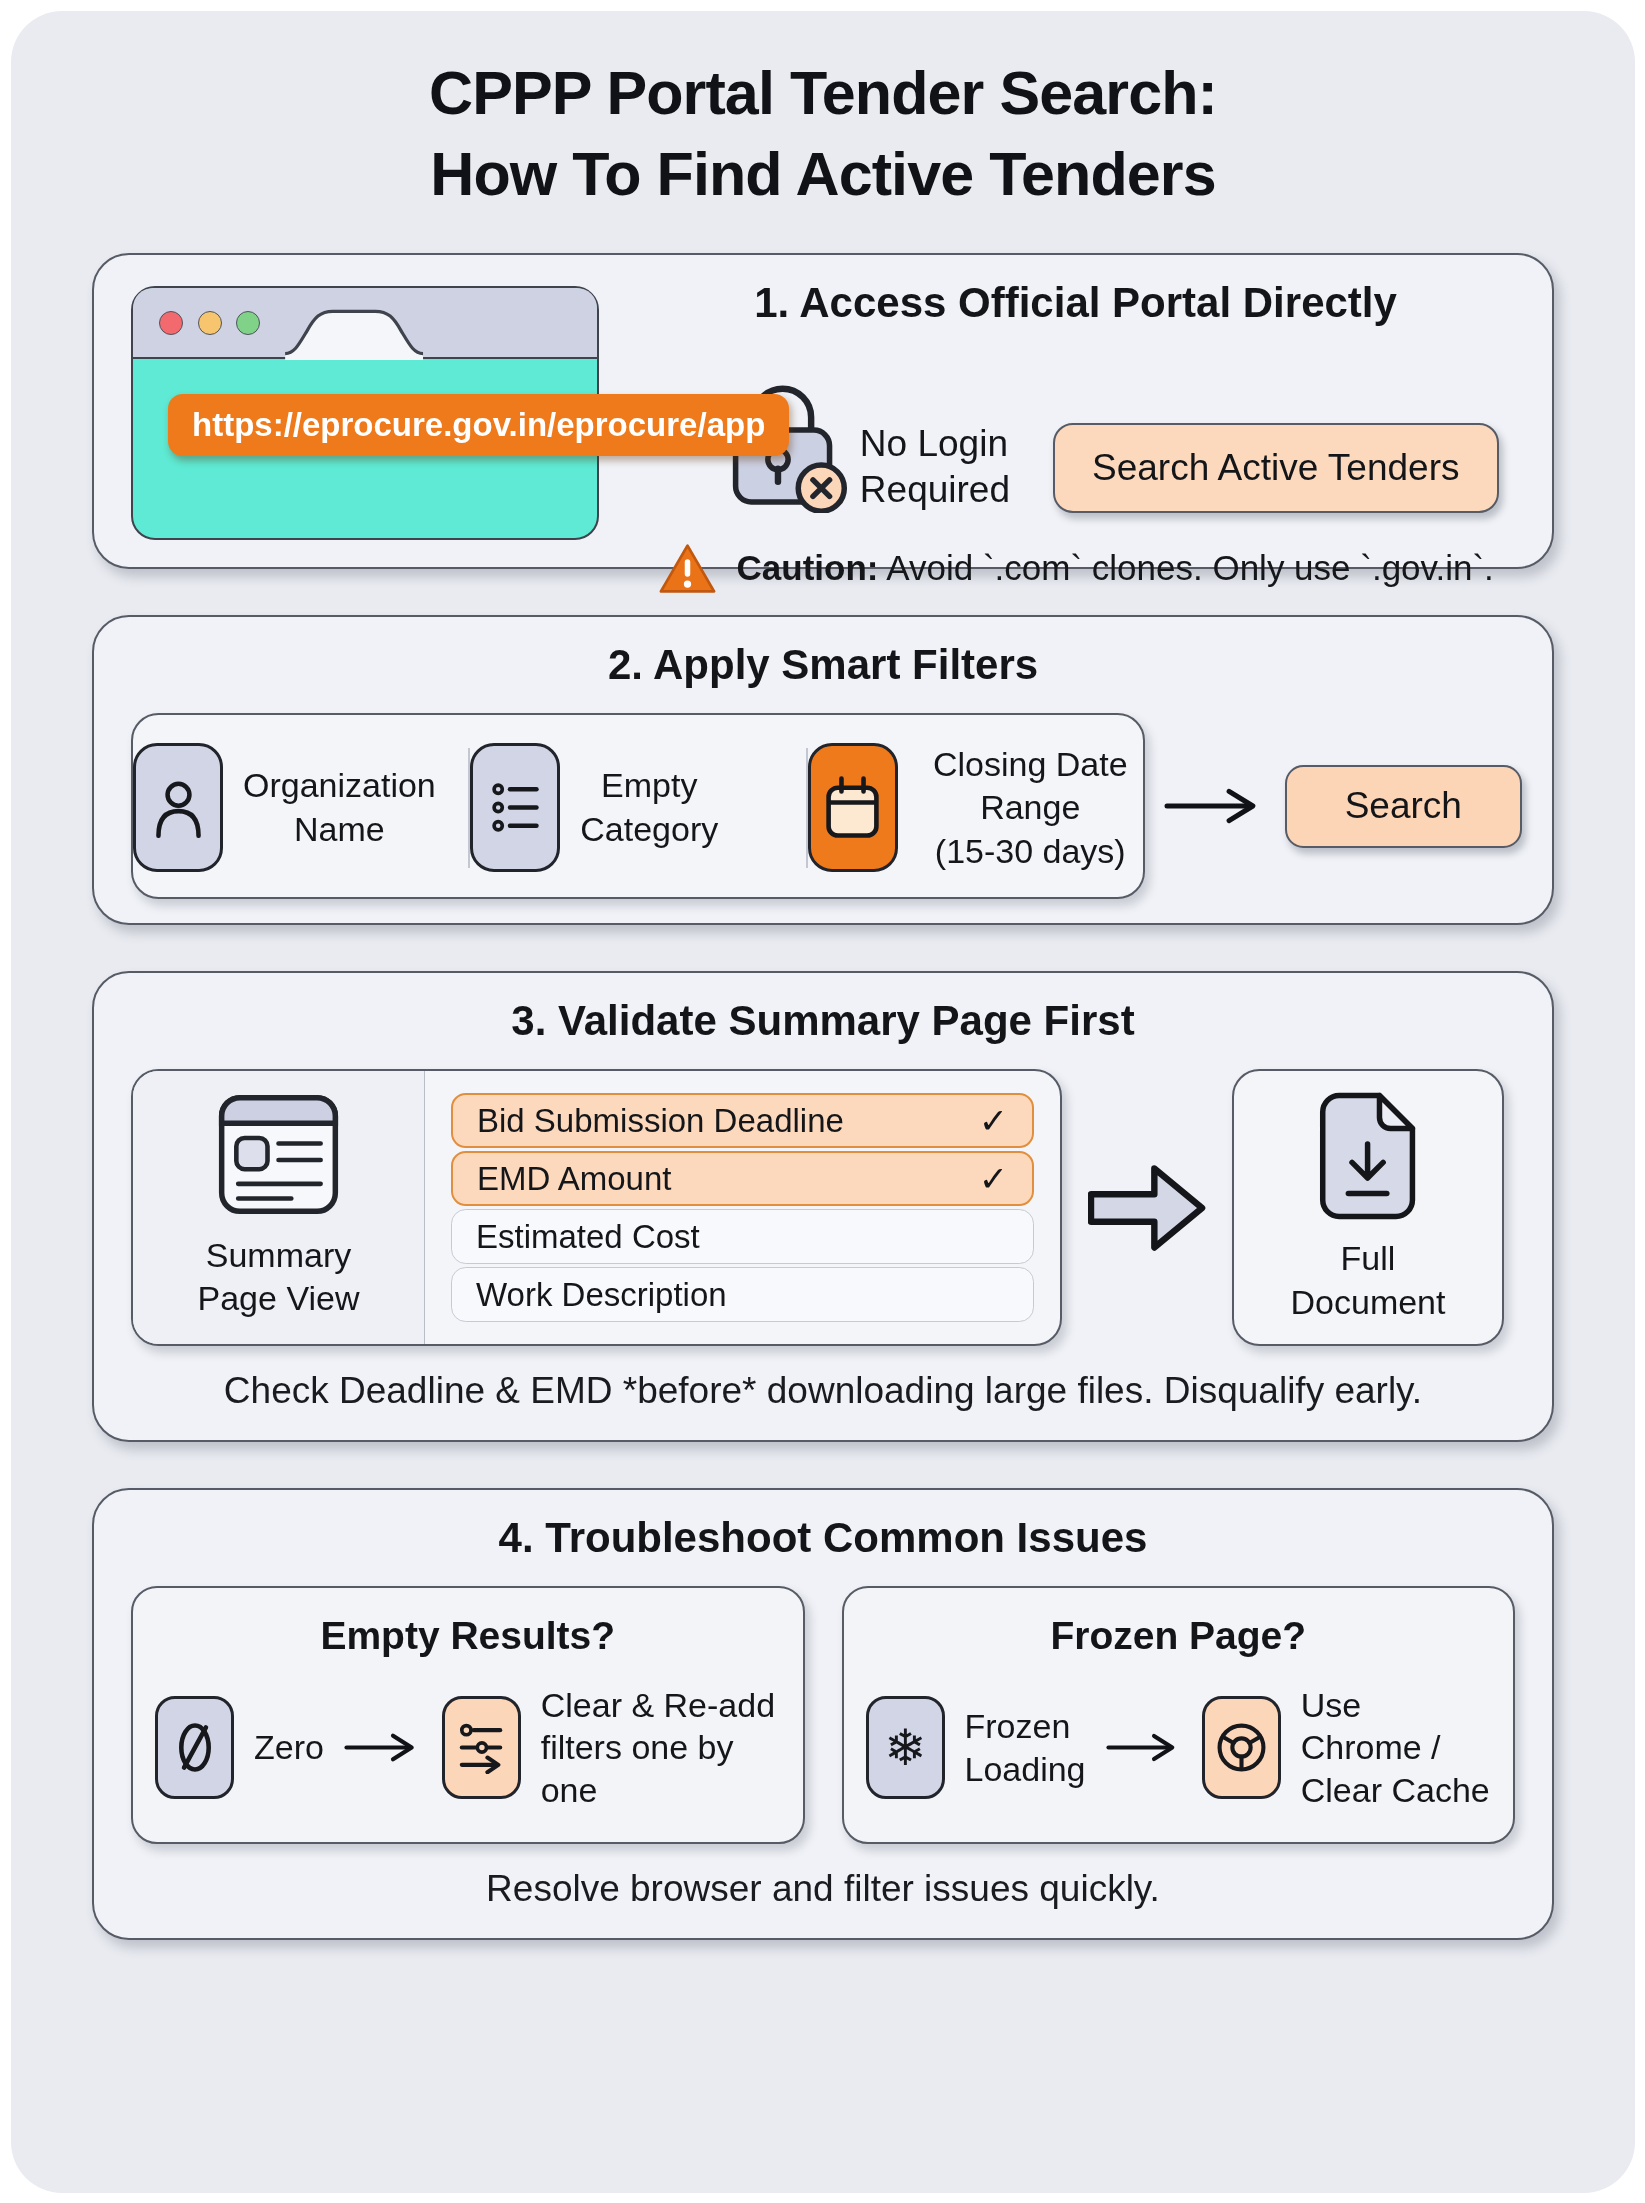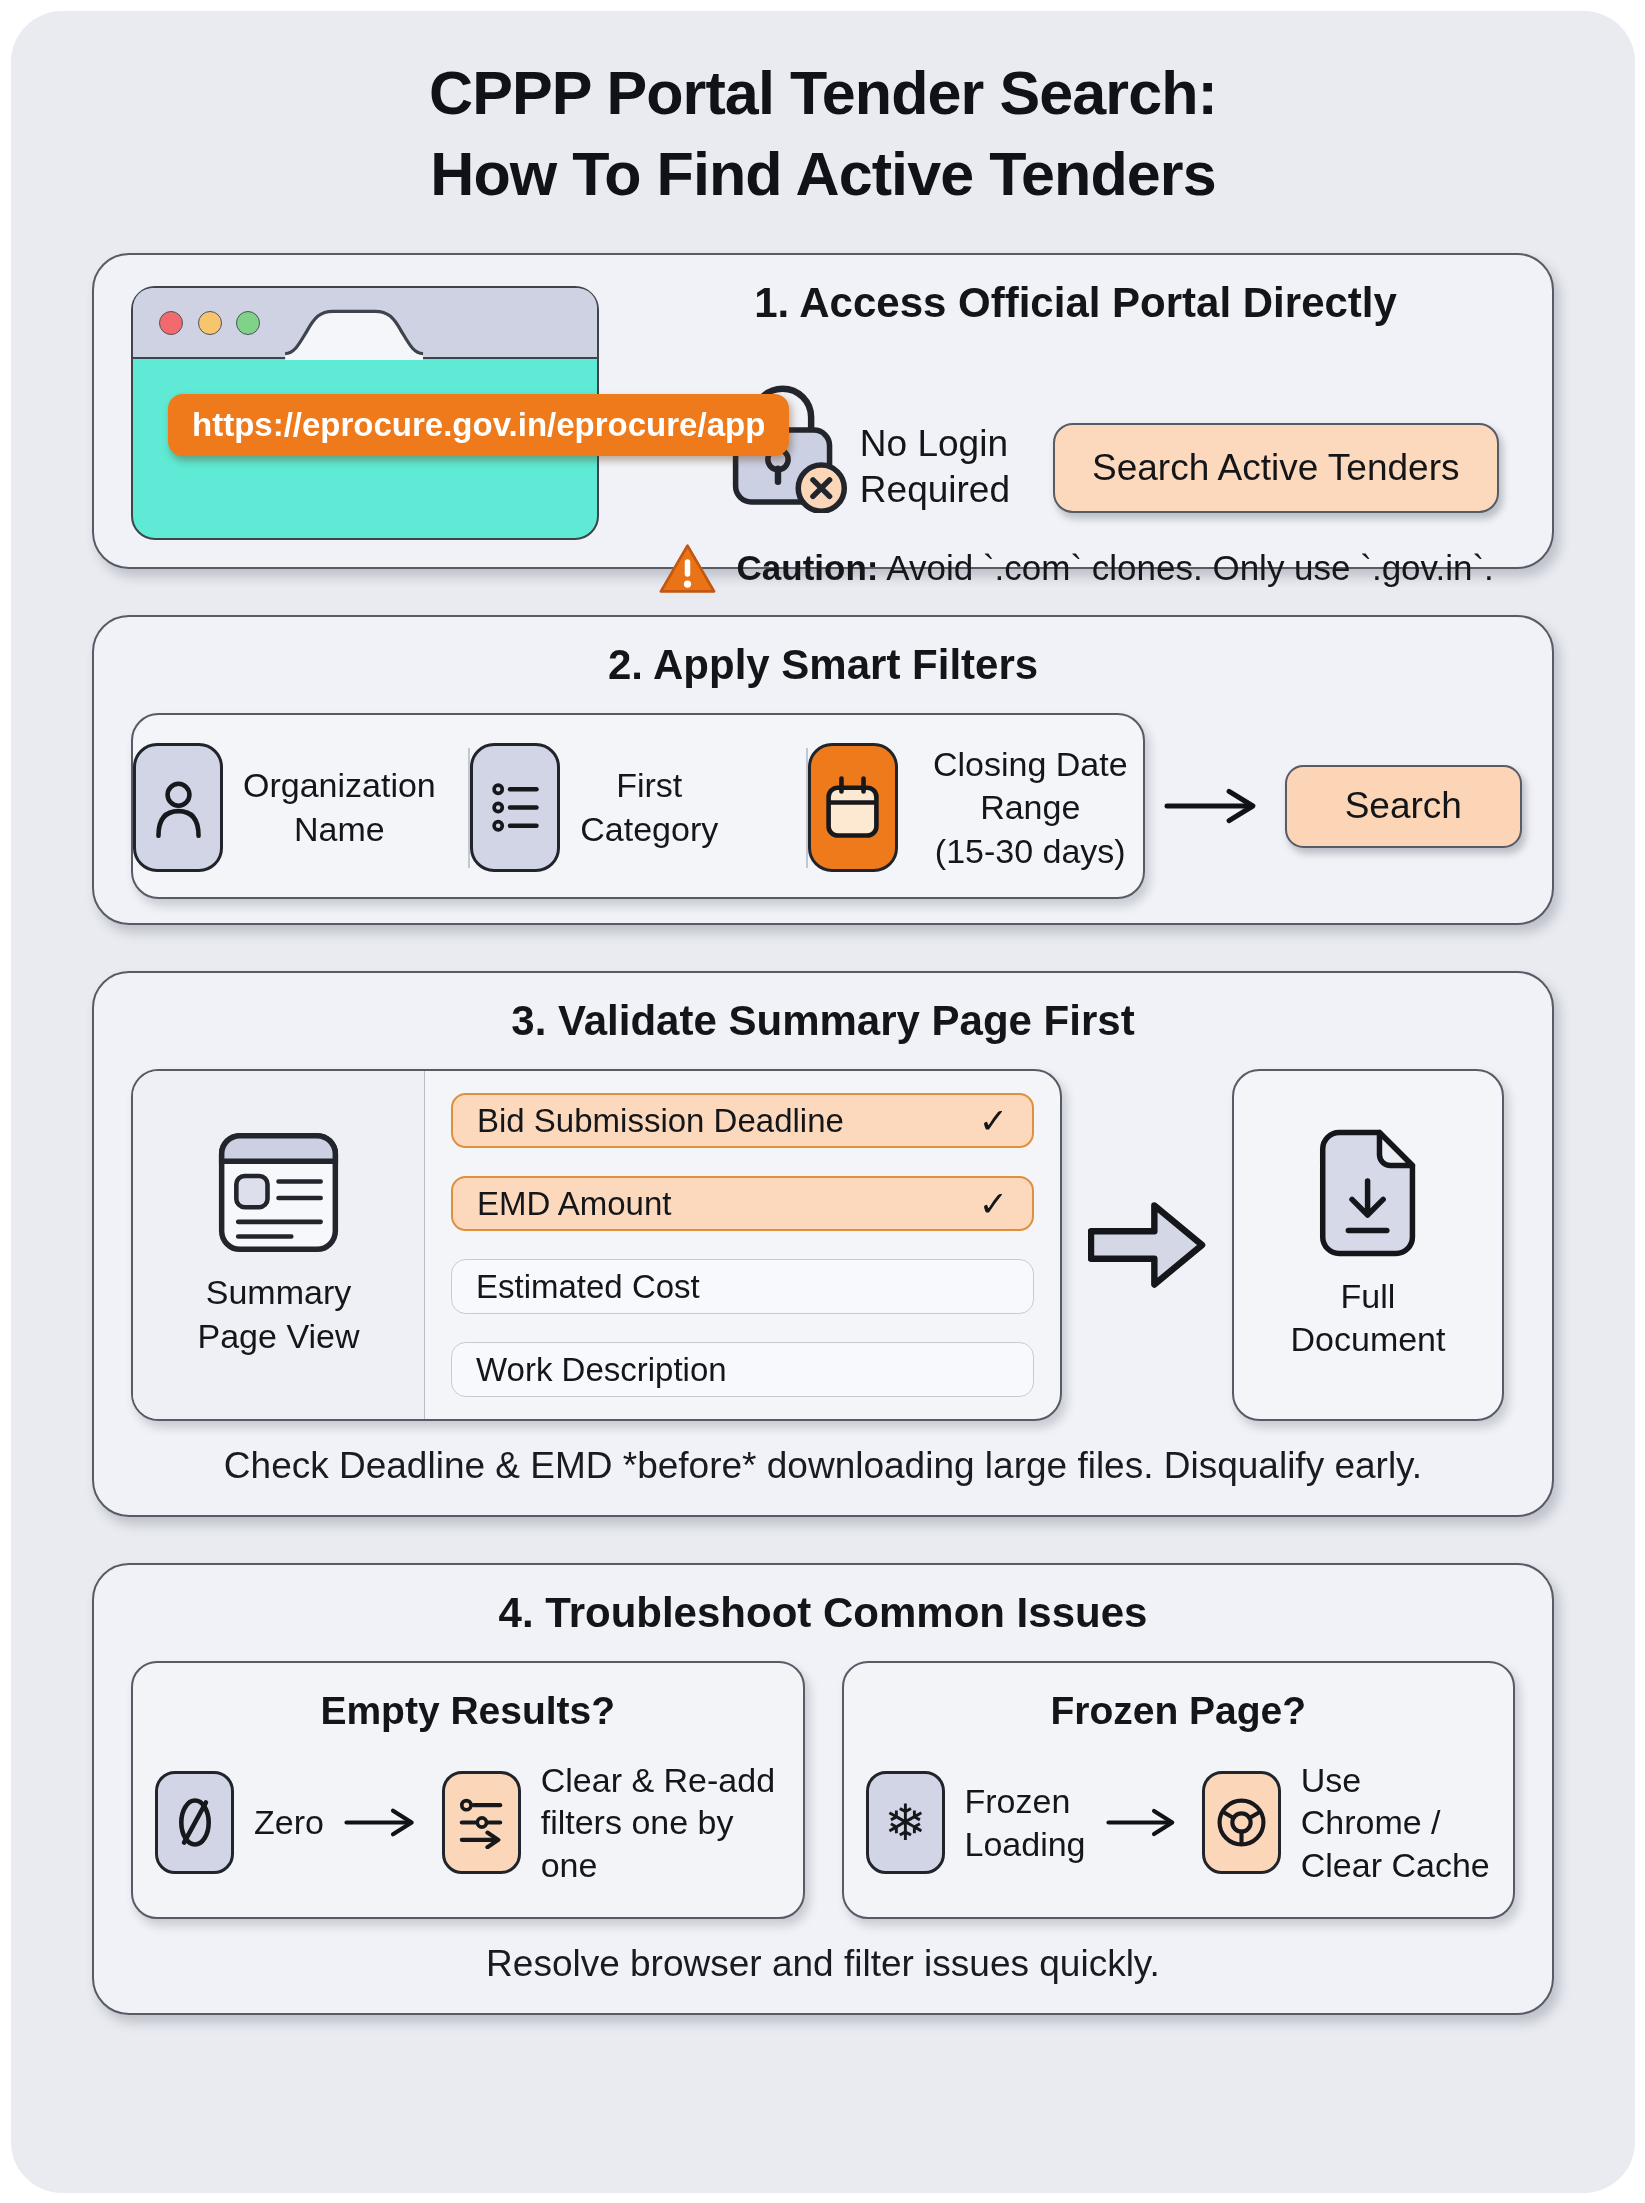--- a/index.html
+++ b/index.html
@@ -36,21 +36,21 @@
   .tile{width:84px;height:123px;border-radius:24px;background:#d2d5e5;border:3.7px solid #22242b;display:flex;align-items:center;justify-content:center;flex:none;}
   .tile.orange{background:#ef7a1b;}
   .tile.peach{background:#fcd6b8;}
   .f-label{font-size:34px;line-height:1.28;text-align:center;}
   .btn-search{width:237px;height:83px;background:#fcd4b6;border:2.8px solid #565b66;border-radius:18.4px;font-size:37px;font-family:inherit;color:#141519;box-shadow:3.7px 5.5px 7.3px rgba(70,75,90,.3);cursor:pointer;flex:none;}
 
   
   .s3-row{display:flex;align-items:stretch;gap:26px;}
   .summary-card{width:927px;flex:none;background:#f3f5f9;border:2.8px solid #565b66;border-radius:27.5px;display:flex;overflow:hidden;box-shadow:4.6px 6.4px 9.2px rgba(70,75,90,.22);}
   .summary-left{width:292px;box-sizing:border-box;border-right:1.8px solid #b9bdc8;background:#eef0f5;display:flex;flex-direction:column;align-items:center;justify-content:center;gap:18.4px;padding:14.7px;}
-  .checklist{flex:1;display:flex;flex-direction:column;gap:28px;padding:22px 26px;}
+  .checklist{flex:1;display:flex;flex-direction:column;gap:3px;padding:22px 26px;}
   .chk-row{height:55px;border-radius:14.7px;display:flex;align-items:center;justify-content:space-between;padding:0 24px;font-size:33px;box-sizing:border-box;}
   .chk-row.hl{background:#fcd9bc;border:2.8px solid #e18f3e;}
   .chk-row.plain{background:#f7f9fc;border:1.8px solid #c6cad3;}
   .chk-mark{font-size:35px;font-weight:700;}
   .block-arrow{align-self:center;flex:none;}
   .fulldoc-card{width:272px;flex:none;background:#f3f5f9;border:2.8px solid #565b66;border-radius:27.5px;display:flex;flex-direction:column;align-items:center;justify-content:center;gap:16.5px;padding:18.4px;box-sizing:border-box;box-shadow:4.6px 6.4px 9.2px rgba(70,75,90,.22);}
 
   
   .s4-row{display:flex;gap:37px;}
   .trouble-card{flex:1;background:#f2f4f8;border:2.8px solid #565b66;border-radius:26px;padding:26px 22px 31px 22px;box-shadow:4.6px 6.4px 9.2px rgba(70,75,90,.22);}
@@ -134,21 +134,21 @@
             <svg width="51" height="61" viewBox="0 0 56 66">
               <circle cx="9" cy="13" r="4.5" fill="none" stroke="#17181c" stroke-width="4"></circle>
               <path d="M22 13 H51" stroke="#17181c" stroke-width="5" stroke-linecap="round"></path>
               <circle cx="9" cy="33" r="4.5" fill="none" stroke="#17181c" stroke-width="4"></circle>
               <path d="M22 33 H51" stroke="#17181c" stroke-width="5" stroke-linecap="round"></path>
               <circle cx="9" cy="53" r="4.5" fill="none" stroke="#17181c" stroke-width="4"></circle>
               <path d="M22 53 H51" stroke="#17181c" stroke-width="5" stroke-linecap="round"></path>
             </svg>
           </span>
           <div class="f-label">
-            <span>First</span><br>
+            <span>Empty</span><br>
             <span>Category</span>
           </div>
         </div>
         <div class="v-div"></div>
         <div class="filter-col">
           <span class="tile orange">
             <svg width="57" height="68" viewBox="0 0 62 74">
               <rect x="5" y="15" width="52" height="52" rx="10" fill="#fde8d2" stroke="#17181c" stroke-width="5"></rect>
               <path d="M5 31 H57" stroke="#17181c" stroke-width="5"></path>
               <path d="M19 5 V19 M43 5 V19" stroke="#17181c" stroke-width="5" stroke-linecap="round"></path>

